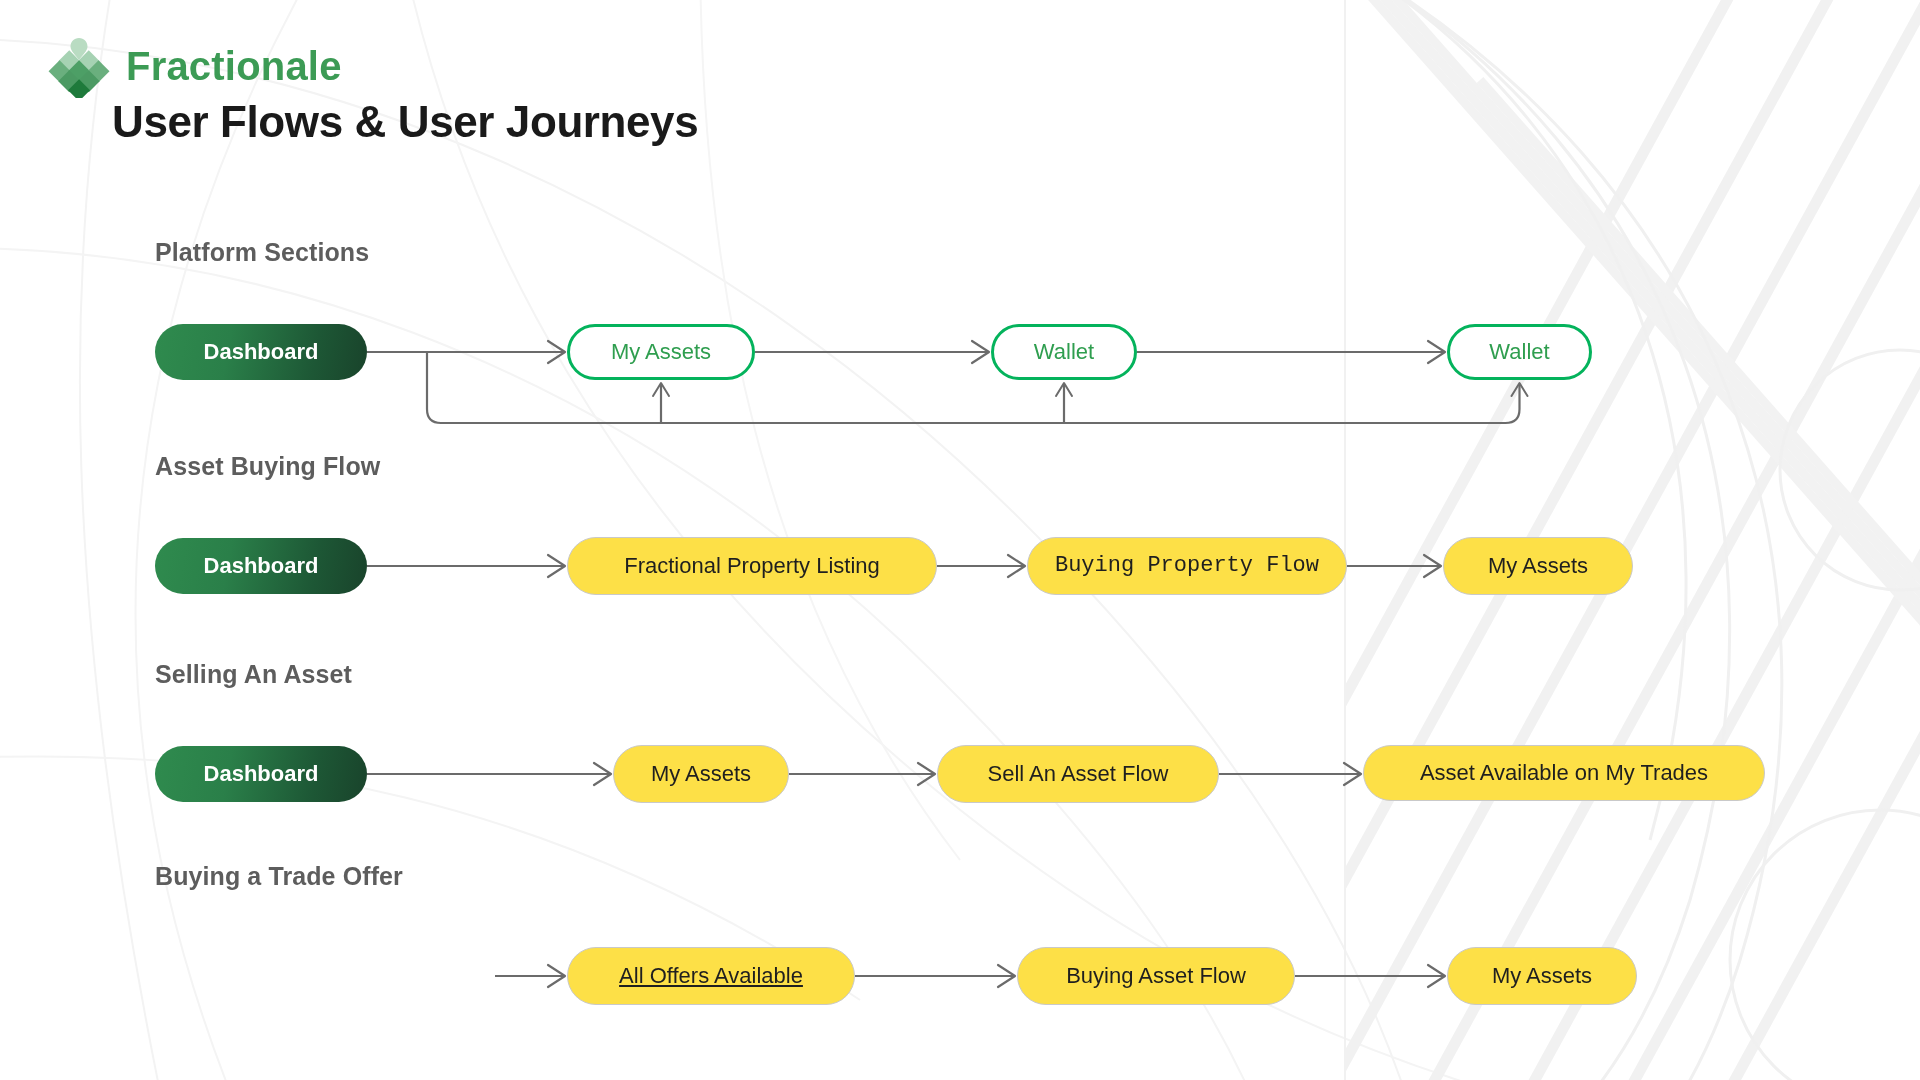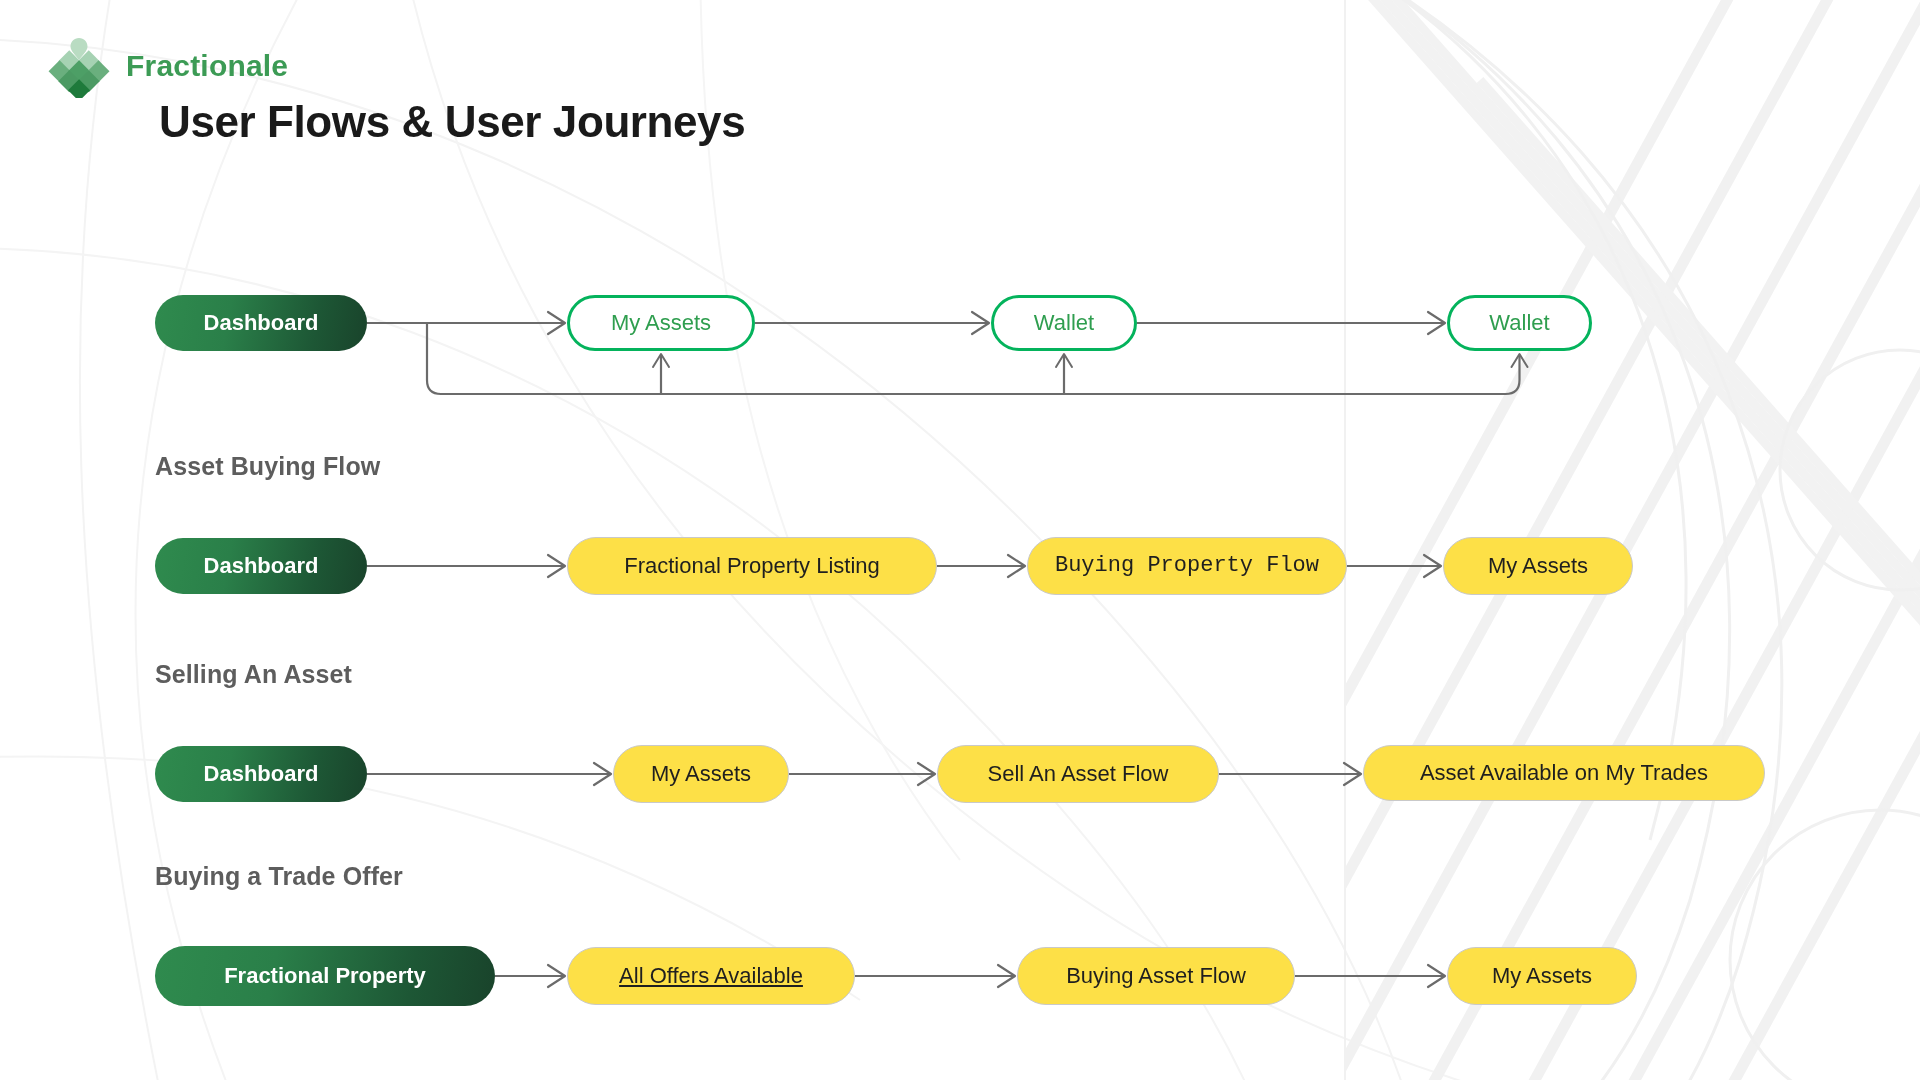--- a/index.html
+++ b/index.html
@@ -49,35 +49,35 @@
   }
 
   .logo-mark {
     width: 62px;
     height: 62px;
     flex: 0 0 62px;
     margin-top: 2px;
   }
 
   .brand-name {
-    font-size: 30px;
+    font-size: 40px;
     font-weight: 700;
     color: #3c9b55;
     letter-spacing: 0.2px;
     line-height: 1;
     white-space: nowrap;
   }
 
   .page-title {
     font-size: 44px;
     font-weight: 700;
     color: #1a1a1a;
     letter-spacing: -0.4px;
     line-height: 1.1;
-    margin-left: 111px;
+    margin-left: 64px;
     margin-top: 4px;
     white-space: nowrap;
   }
 
   
   .section {
     position: absolute;
     left: 155px;
   }
 
@@ -209,20 +209,21 @@
 
         <rect x="23.3" y="46.5" width="15.5" height="15.5" transform="rotate(45 31.05 54.25)" fill="#1e7a3b"></rect>
       </svg>
       <div class="brand-name">Fractionale</div>
     </div>
     <h1 class="page-title">User Flows &amp; User Journeys</h1>
   </div>
 
   <div id="sections-host">
       <div class="section" style="top: 238px;">
+        <div class="section-heading">Platform Sections</div>
         <div class="diagram" style="margin-top: 56px; height: 140px; width: 1700px;">
           <svg class="connectors" width="1700" height="140" viewBox="0 0 1700 140" xmlns="http://www.w3.org/2000/svg">
             <line x1="212" y1="29" x2="410" y2="29" stroke="#6b6b6b" stroke-width="2.2"></line>
             <path d="M 393 18 L 410 29 L 393 40" fill="none" stroke="#6b6b6b" stroke-width="2.2" stroke-linecap="round" stroke-linejoin="round"></path>
             <line x1="600" y1="29" x2="834" y2="29" stroke="#6b6b6b" stroke-width="2.2"></line>
             <path d="M 817 18 L 834 29 L 817 40" fill="none" stroke="#6b6b6b" stroke-width="2.2" stroke-linecap="round" stroke-linejoin="round"></path>
             <line x1="982" y1="29" x2="1290" y2="29" stroke="#6b6b6b" stroke-width="2.2"></line>
             <path d="M 1273 18 L 1290 29 L 1273 40" fill="none" stroke="#6b6b6b" stroke-width="2.2" stroke-linecap="round" stroke-linejoin="round"></path>
             <path d="M 272 29 L 272 86 Q 272 100 286 100 L 1350.5 100 Q 1364.5 100 1364.5 86 L 1364.5 62" fill="none" stroke="#6b6b6b" stroke-width="2.2"></path>
             <path d="M 1356.5 73 L 1364.5 60 L 1372.5 73" fill="none" stroke="#6b6b6b" stroke-width="2" stroke-linecap="round" stroke-linejoin="round"></path>
@@ -299,23 +300,20 @@
         <div class="section-heading">Buying a Trade Offer</div>
         <div class="diagram" style="margin-top: 56px; height: 70px; width: 1700px;">
           <svg class="connectors" width="1700" height="70" viewBox="0 0 1700 70" xmlns="http://www.w3.org/2000/svg">
             <line x1="340" y1="29" x2="410" y2="29" stroke="#6b6b6b" stroke-width="2.2"></line>
             <path d="M 393 18 L 410 29 L 393 40" fill="none" stroke="#6b6b6b" stroke-width="2.2" stroke-linecap="round" stroke-linejoin="round"></path>
             <line x1="700" y1="29" x2="860" y2="29" stroke="#6b6b6b" stroke-width="2.2"></line>
             <path d="M 843 18 L 860 29 L 843 40" fill="none" stroke="#6b6b6b" stroke-width="2.2" stroke-linecap="round" stroke-linejoin="round"></path>
             <line x1="1140" y1="29" x2="1290" y2="29" stroke="#6b6b6b" stroke-width="2.2"></line>
             <path d="M 1273 18 L 1290 29 L 1273 40" fill="none" stroke="#6b6b6b" stroke-width="2.2" stroke-linecap="round" stroke-linejoin="round"></path>
           </svg>
-          <div class="node primary" style="left: 0px; top: -1px; width: 340px; height: 60px;">
-            <span>Fractional Property</span>
-          </div>
           <div class="node plain" style="left: 412px; top: 0px; width: 288px; height: 58px; text-decoration: underline;">
             <span>All Offers Available</span>
           </div>
           <div class="node plain" style="left: 862px; top: 0px; width: 278px; height: 58px; text-align: center;">
             <span>Buying Asset Flow</span>
           </div>
           <div class="node plain" style="left: 1292px; top: 0px; width: 190px; height: 58px;">
             <span>My Assets</span>
           </div>
         </div>

